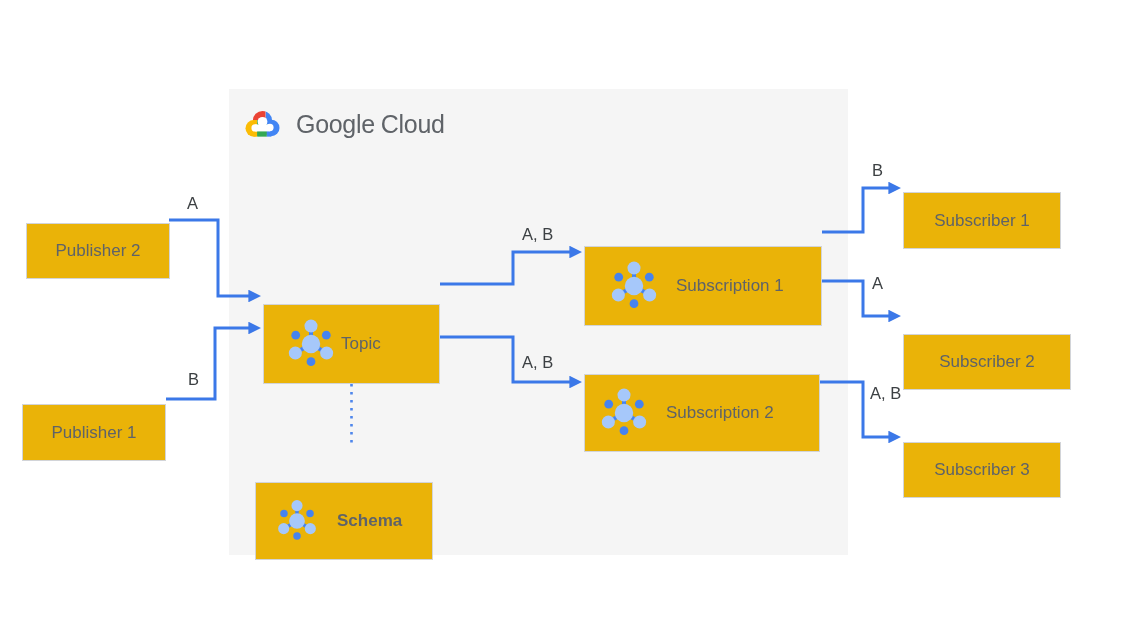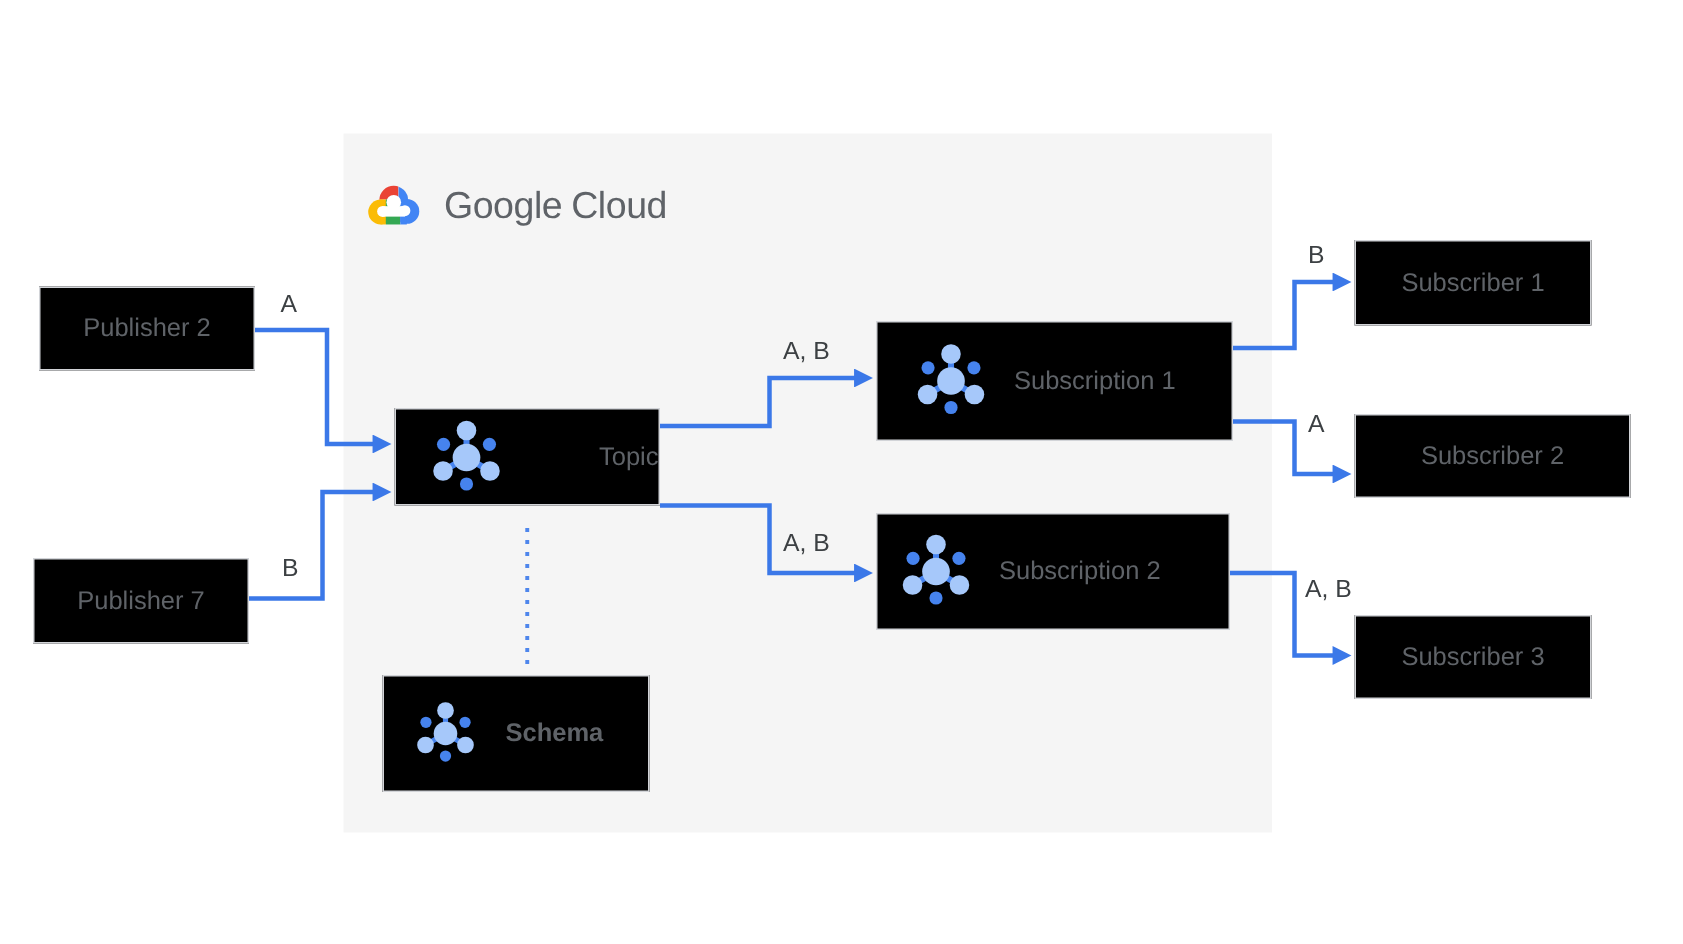--- a/index.html
+++ b/index.html
@@ -7,30 +7,30 @@
     position:relative; width:1122px; height:629px; overflow:hidden;
     background:#ffffff;
     font-family:"Liberation Sans", sans-serif;
   }
   .panel {
     position:absolute; left:229px; top:89px; width:619px; height:466px;
     background:#f5f5f5;
   }
   .edges { position:absolute; left:0; top:0; width:1122px; height:629px; pointer-events:none; }
 
-  .logo { position:absolute; left:242px; top:118px; height:38px; display:flex; align-items:center; }
+  .logo { position:absolute; left:242px; top:105px; height:38px; display:flex; align-items:center; }
   .logo-cloudicon { width:41px; height:34px; }
   .logo-text { margin-left:13px; font-size:25px; color:#5f6368; letter-spacing:-0.3px; white-space:nowrap; }
   .logo-google { font-weight:500; }
   .logo-cloudword { font-weight:400; margin-left:6px; }
 
   .node {
-    position:absolute; background:#000000; border:1px solid #d2d4d8;
+    position:absolute; background:#eab308; border:1px solid #d2d4d8;
     box-sizing:border-box; display:flex; align-items:center; justify-content:center;
-    color:#5f6368; font-size:17px; white-space:nowrap;
+    color:#5f6368; font-size:17px; white-space:nowrap;margin-top:32px;
   }
   .node--iconic { justify-content:flex-start; }
   .pubsub-ic { flex:0 0 auto; }
 
   .edge-label { position:absolute; font-size:16.5px; color:#3c4043; white-space:nowrap; }
 </style>
 </head>
 <body>
 
 <div class="canvas">
@@ -110,24 +110,24 @@
     <div class="logo-text">
       <span class="logo-google">Google</span><span class="logo-cloudword">Cloud</span>
     </div>
   </div>
 
   <div class="node" style="left:26px; top:191px; width:144px; height:56px;">
     <span>Publisher 2</span>
   </div>
 
   <div class="node" style="left:22px; top:372px; width:144px; height:57px;">
-    <span>Publisher 7</span>
+    <span>Publisher 1</span>
   </div>
 
-  <div class="node node--iconic" style="left:263px; top:272px; width:177px; height:65px; padding-left:20px; gap:3px;justify-content:space-between;">
+  <div class="node node--iconic" style="left:263px; top:272px; width:177px; height:80px; padding-left:20px; gap:3px;">
     <svg class="pubsub-ic" width="54" height="54">
         <use href="#pubsub"></use>
       </svg>
     <span>Topic</span>
   </div>
 
   <div class="node node--iconic" style="left:255px; top:450px; width:178px; height:78px; padding-left:18px; gap:17px;font-weight:bold;">
     <svg class="pubsub-ic" width="46" height="46">
         <use href="#pubsub"></use>
       </svg>
@@ -145,21 +145,21 @@
     <svg class="pubsub-ic" width="54" height="54">
         <use href="#pubsub"></use>
       </svg>
     <span>Subscription 2</span>
   </div>
 
   <div class="node" style="left:903px; top:160px; width:158px; height:57px;">
     <span>Subscriber 1</span>
   </div>
 
-  <div class="node" style="left:903px; top:276px; width:184px; height:56px;">
+  <div class="node" style="left:903px; top:302px; width:168px; height:56px;">
     <span>Subscriber 2</span>
   </div>
 
   <div class="node" style="left:903px; top:410px; width:158px; height:56px;">
     <span>Subscriber 3</span>
   </div>
 
   <div class="edge-label" style="left:187px; top:194px;">A</div>
   <div class="edge-label" style="left:188px; top:370px;">B</div>
   <div class="edge-label" style="left:522px; top:225px;">A, B</div>

